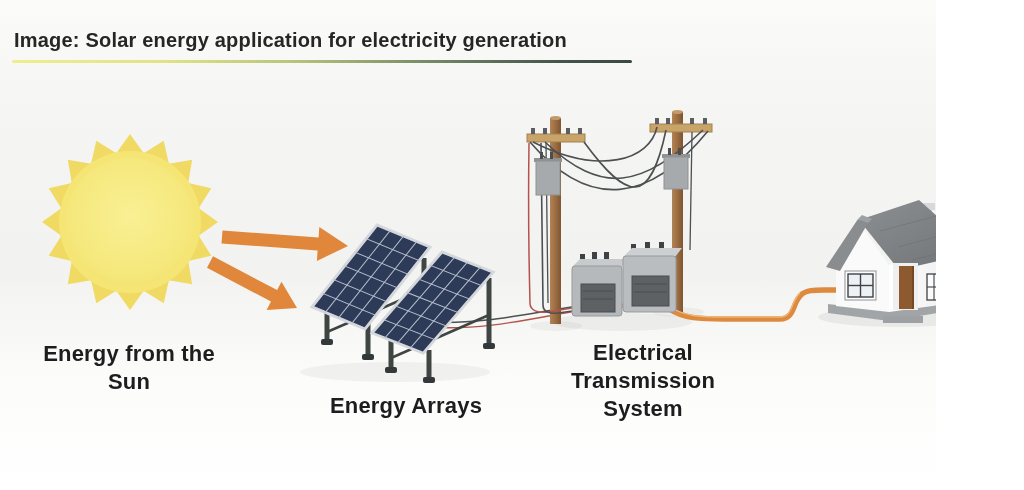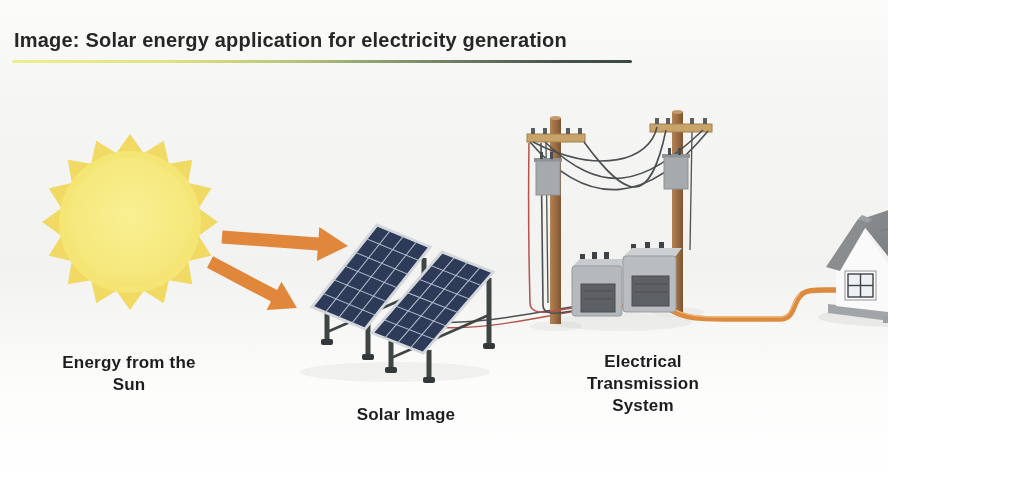--- a/index.html
+++ b/index.html
@@ -1,31 +1,32 @@
 <!DOCTYPE html>
 <html><head>
 <meta charset="utf-8">
 <style>
   html,body{margin:0;padding:0;background:#ffffff;}
   .stage{
     position:relative;width:888px;height:490px;overflow:hidden;
     background:linear-gradient(180deg,#fbfbfa 0%,#f5f5f3 22%,#f2f2f0 55%,#fcfcfb 78%,#ffffff 100%);
     font-family:"Liberation Sans", sans-serif;
+    padding-left:48px;
   }
   .title{
     position:absolute;left:14px;top:29px;font-size:20px;font-weight:600;
     color:#262626;letter-spacing:.2px;white-space:nowrap;
   }
   .title-rule{
     position:absolute;left:12px;top:60px;width:620px;height:3px;border-radius:2px;
     background:linear-gradient(90deg,#eeee8e 0%,#dfe386 25%,#b9c57c 45%,#6f8263 70%,#44554b 88%,#3a4a42 100%);
   }
   .diagram-label{
-    position:absolute;text-align:center;font-size:17px;font-weight:700;
-    color:#1d1d1f;line-height:1.28;white-space:pre-line;letter-spacing:.2px;margin-top:12px;
+    position:absolute;text-align:center;font-size:22px;font-weight:700;
+    color:#1d1d1f;line-height:1.28;white-space:pre-line;letter-spacing:.2px;
   }
   #label-energy{left:24px;top:340px;width:210px;}
   #label-solar{left:316px;top:392px;width:180px;}
   #label-transmission{left:553px;top:339px;width:180px;}
   #label-consumer{left:817px;top:344px;width:180px;}
   svg.scene{position:absolute;left:0;top:0;}
 </style>
 </head>
 <body>
 
@@ -245,17 +246,17 @@
       <line x1="934" y1="274" x2="934" y2="300" stroke="#3e4246" stroke-width="1.1"></line>
       <line x1="927" y1="287" x2="941" y2="287" stroke="#3e4246" stroke-width="1.1"></line>
       <rect x="945" y="269" width="14" height="27" fill="#fbfbfc" stroke="#3e4246" stroke-width="1.3"></rect>
       <line x1="952" y1="269" x2="952" y2="296" stroke="#3e4246" stroke-width="1.1"></line>
       <line x1="945" y1="282" x2="959" y2="282" stroke="#3e4246" stroke-width="1.1"></line>
     </g>
   </svg>
 
   <div class="diagram-label" id="label-energy">Energy from the
 Sun</div>
-  <div class="diagram-label" id="label-solar">Solar Image</div>
+  <div class="diagram-label" id="label-solar">Energy Arrays</div>
   <div class="diagram-label" id="label-transmission">Electrical
 Transmission
 System</div>
 </div>
 
 </body></html>

